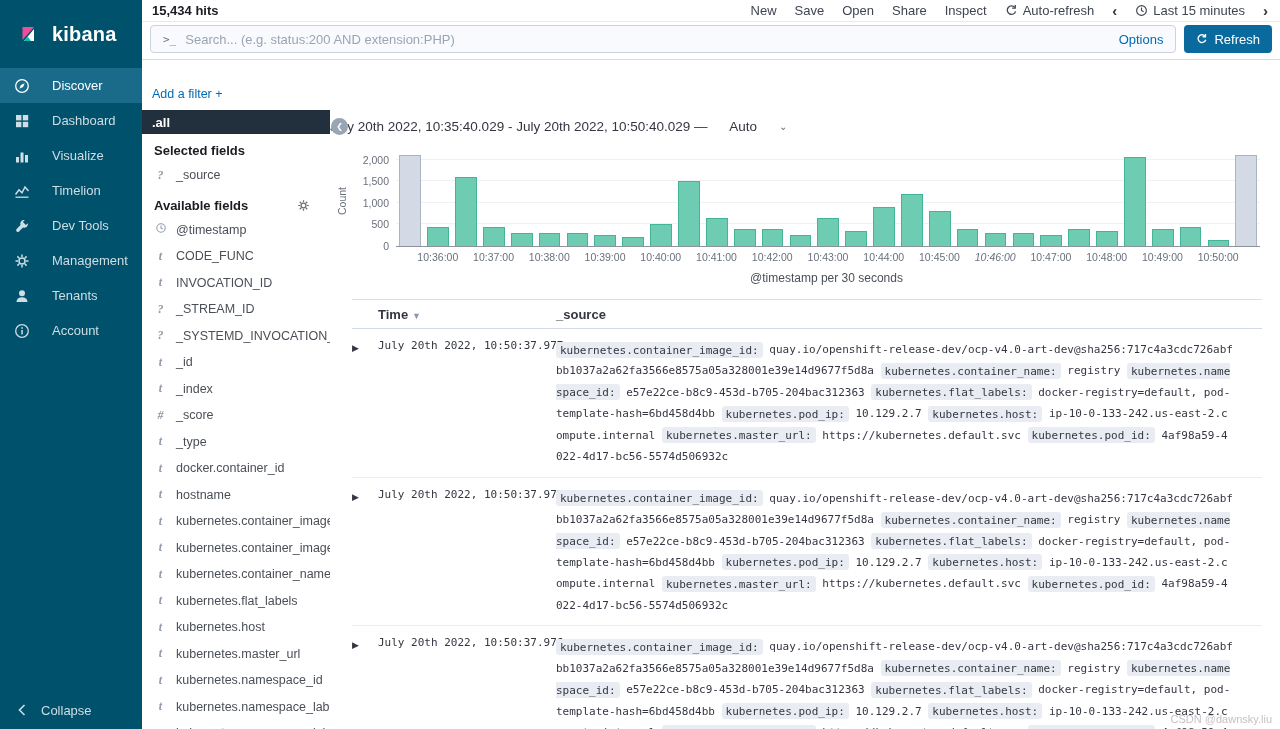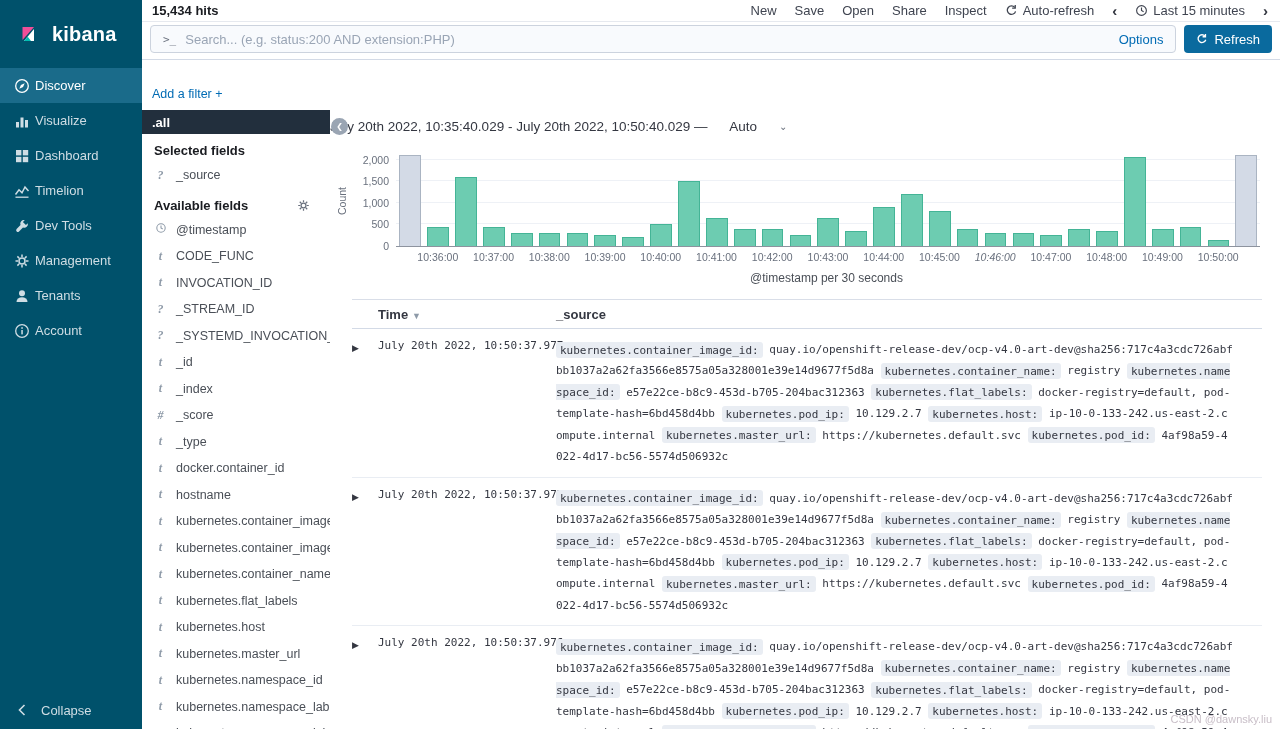--- a/index.html
+++ b/index.html
@@ -4,21 +4,21 @@
 <style>
   * { margin:0; padding:0; box-sizing:border-box; }
   html,body { width:1280px; height:729px; overflow:hidden; }
   body { font-family:"Liberation Sans","DejaVu Sans",sans-serif; font-size:13px; color:#343741; background:#fff; }
   .app { display:flex; width:1280px; height:729px; }
 
   
   .sidebar { width:142px; background:#00516b; color:#cfdde4; display:flex; flex-direction:column; flex-shrink:0; }
   .logo { height:68px; display:flex; align-items:center; gap:9px; padding-left:13px; }
   .logo-text { font-size:20px; font-weight:bold; color:#fff; letter-spacing:.2px; }
-  .nav-item { height:35px; display:flex; align-items:center; gap:5px; padding-left:14px; font-size:13px; cursor:pointer; }
+  .nav-item { height:35px; display:flex; align-items:center; gap:22px; padding-left:14px; font-size:13px; cursor:pointer; }
   .nav-item.active { background:#1a6b8a; color:#fff; }
   .nav-icon { width:16px; height:16px; display:inline-flex; align-items:center; justify-content:center; flex-shrink:0; }
   .nav-icon svg { width:16px; height:16px; }
   .collapse-item { margin-top:auto; height:38px; display:flex; align-items:center; gap:11px; padding-left:14px; cursor:pointer; }
 
   
   .main { flex:1; display:flex; flex-direction:column; min-width:0; }
   .hits-row { height:22px; display:flex; align-items:center; justify-content:space-between; padding:0 12px 0 10px; border-bottom:1px solid #e6e9ef; }
   .hits-num { font-weight:bold; }
   .hits { font-weight:bold; font-size:13px; color:#1a1c21; }
@@ -100,37 +100,37 @@
             <svg viewBox="0 0 16 16">
               <circle cx="8" cy="8" r="6.3" fill="none" stroke="currentColor" stroke-width="1.3"></circle>
               <path d="M10.7 5.3 L9.1 8.9 L5.3 10.7 L6.9 7.1 Z" fill="currentColor"></path>
             </svg>
           </span>
           <span>Discover</span>
         </div>
         <div class="nav-item">
           <span class="nav-icon">
             <svg viewBox="0 0 16 16">
-              <rect x="2" y="9" width="3" height="5.5" fill="currentColor"></rect>
-              <rect x="6.5" y="4.5" width="3" height="10" fill="currentColor"></rect>
-              <rect x="11" y="7" width="3" height="7.5" fill="currentColor"></rect>
-            </svg>
-          </span>
-          <span>Visualize</span>
-        </div>
-        <div class="nav-item">
-          <span class="nav-icon">
-            <svg viewBox="0 0 16 16">
               <rect x="2" y="2" width="5.4" height="5.4" fill="currentColor"></rect>
               <rect x="8.8" y="2" width="5.4" height="5.4" fill="currentColor"></rect>
               <rect x="2" y="8.8" width="5.4" height="5.4" fill="currentColor"></rect>
               <rect x="8.8" y="8.8" width="5.4" height="5.4" fill="currentColor"></rect>
             </svg>
           </span>
           <span>Dashboard</span>
+        </div>
+        <div class="nav-item">
+          <span class="nav-icon">
+            <svg viewBox="0 0 16 16">
+              <rect x="2" y="9" width="3" height="5.5" fill="currentColor"></rect>
+              <rect x="6.5" y="4.5" width="3" height="10" fill="currentColor"></rect>
+              <rect x="11" y="7" width="3" height="7.5" fill="currentColor"></rect>
+            </svg>
+          </span>
+          <span>Visualize</span>
         </div>
         <div class="nav-item">
           <span class="nav-icon">
             <svg viewBox="0 0 16 16">
               <path d="M1.5 11.5 L5 6.8 L8 9.8 L11 4 L14.5 8" fill="none" stroke="currentColor" stroke-width="1.5"></path>
               <path d="M1.5 14.2 H14.5" stroke="currentColor" stroke-width="1.3"></path>
             </svg>
           </span>
           <span>Timelion</span>
         </div>

